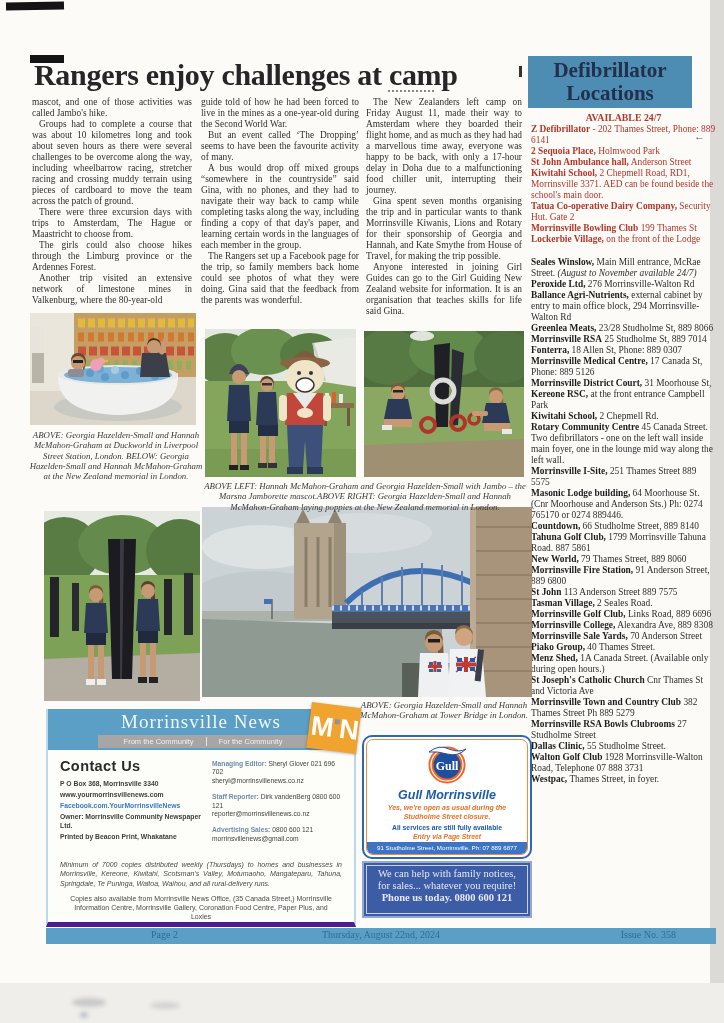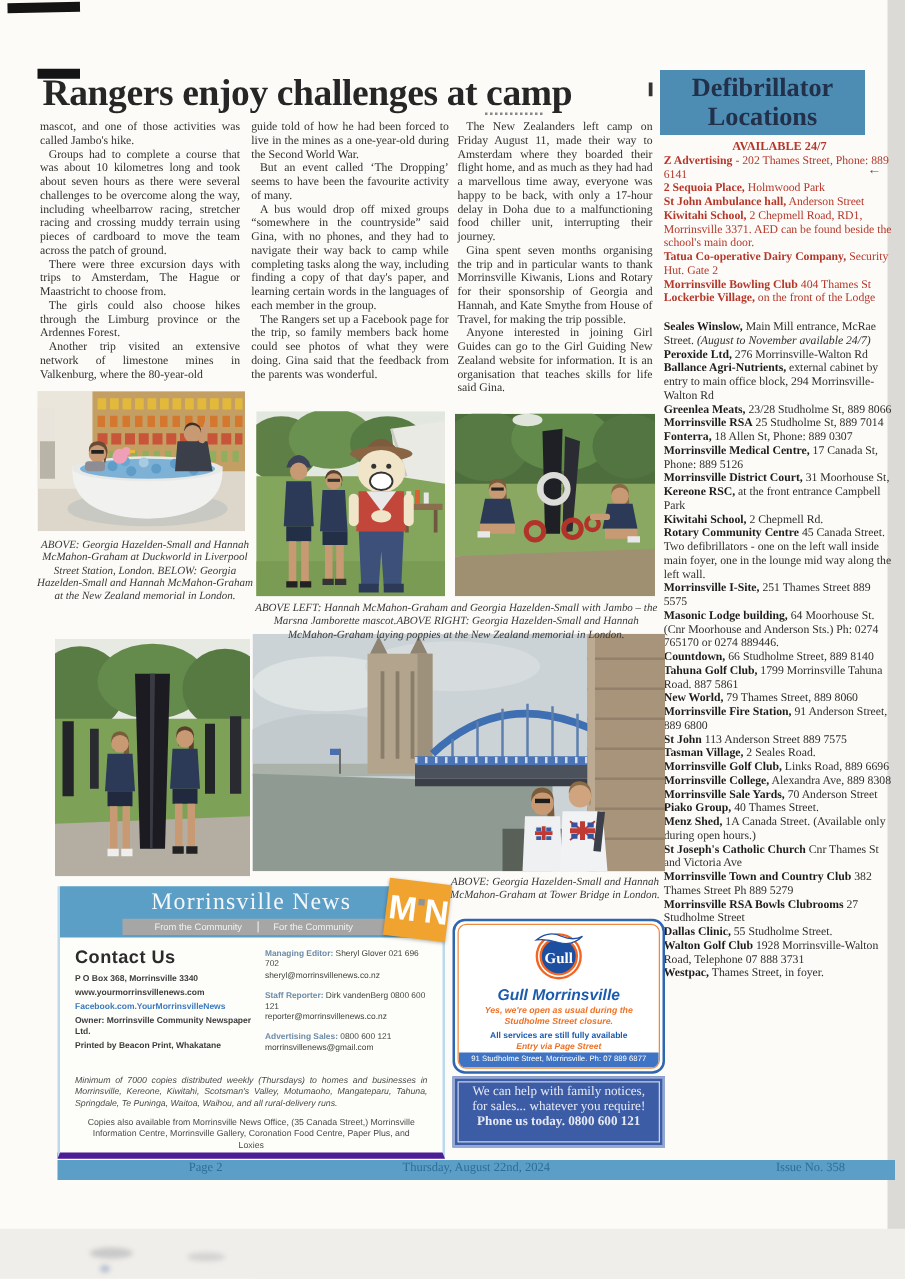--- a/index.html
+++ b/index.html
@@ -143,26 +143,26 @@
       <p>Anyone interested in joining Girl Guides can go to the Girl Guiding New Zealand website for information. It is an organisation that teaches skills for life said Gina.</p>
     </div>
 
   <div class="defib-head">
     <div>Defibrillator</div>
     <div>Locations</div>
   </div>
   <div class="defib-list">
     <div class="available">AVAILABLE 24/7</div>
     <div>
-        <div class="defib-entry red"><b>Z Advertising</b><span> - 202 Thames Street, Phone: 889 6141</span></div>
+        <div class="defib-entry red"><b>Z Defibrillator</b><span> - 202 Thames Street, Phone: 889 6141</span></div>
         <div class="defib-entry red"><b>2 Sequoia Place,</b><span> Holmwood Park</span></div>
         <div class="defib-entry red"><b>St John Ambulance hall,</b><span> Anderson Street</span></div>
         <div class="defib-entry red"><b>Kiwitahi School,</b><span> 2 Chepmell Road, RD1, Morrinsville 3371. AED can be found beside the school's main door.</span></div>
         <div class="defib-entry red"><b>Tatua Co-operative Dairy Company,</b><span> Security Hut. Gate 2</span></div>
-        <div class="defib-entry red"><b>Morrinsville Bowling Club</b><span> 404 Thames St</span></div>
+        <div class="defib-entry red"><b>Morrinsville Bowling Club</b><span> 199 Thames St</span></div>
         <div class="defib-entry red"><b>Lockerbie Village,</b><span> on the front of the Lodge</span></div>
         <div class="defib-entry black gap"><b>Seales Winslow,</b><span> Main Mill entrance, McRae Street. </span><i>(August to November available 24/7)</i></div>
         <div class="defib-entry black"><b>Peroxide Ltd,</b><span> 276 Morrinsville-Walton Rd</span></div>
         <div class="defib-entry black"><b>Ballance Agri-Nutrients,</b><span> external cabinet by entry to main office block, 294 Morrinsville-Walton Rd</span></div>
         <div class="defib-entry black"><b>Greenlea Meats,</b><span> 23/28 Studholme St, 889 8066</span></div>
         <div class="defib-entry black"><b>Morrinsville RSA</b><span> 25 Studholme St, 889 7014</span></div>
         <div class="defib-entry black"><b>Fonterra,</b><span> 18 Allen St, Phone: 889 0307</span></div>
         <div class="defib-entry black"><b>Morrinsville Medical Centre,</b><span> 17 Canada St, Phone: 889 5126</span></div>
         <div class="defib-entry black"><b>Morrinsville District Court,</b><span> 31 Moorhouse St,</span></div>
         <div class="defib-entry black"><b>Kereone RSC,</b><span> at the front entrance Campbell Park</span></div>

